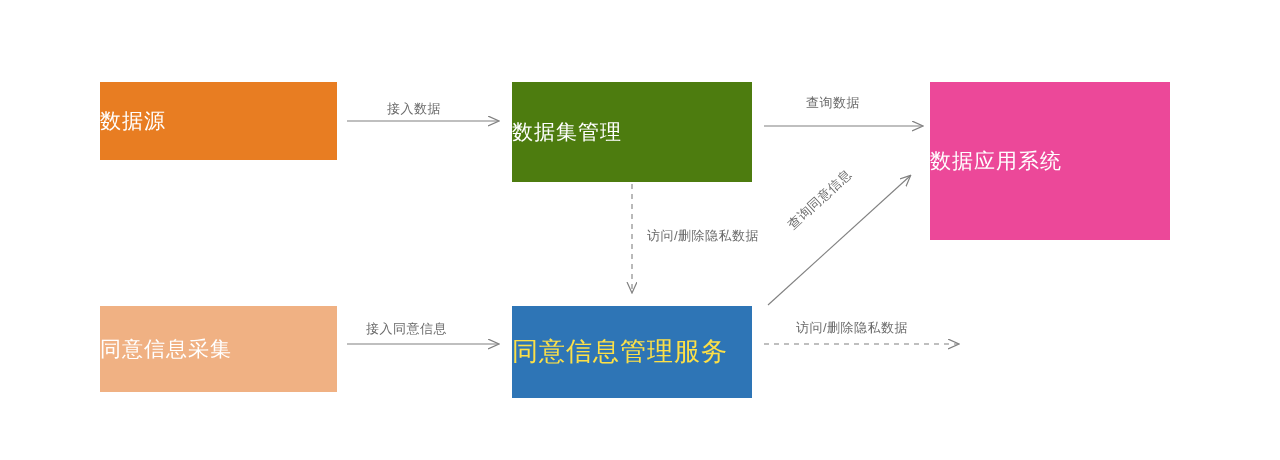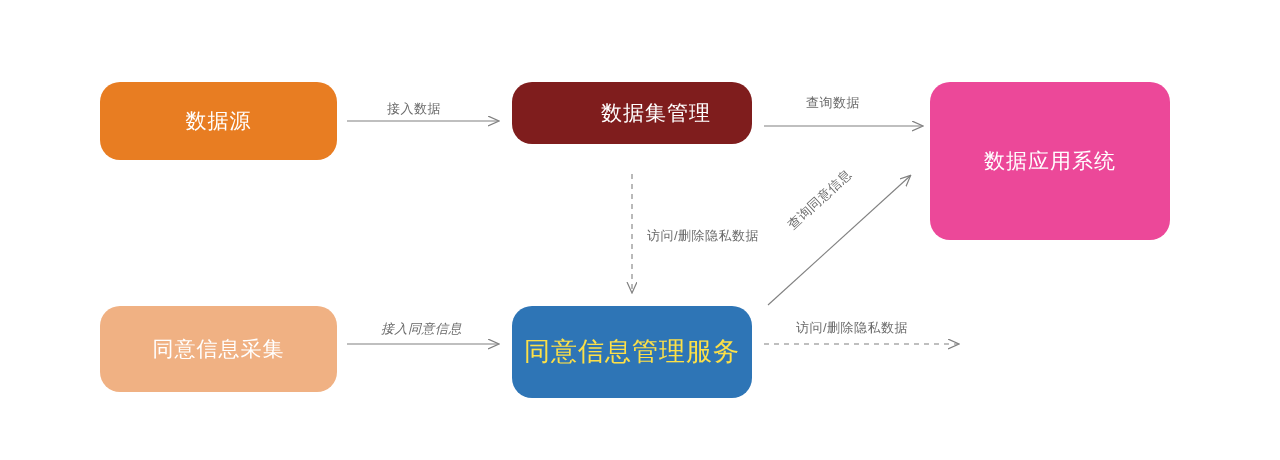--- a/index.html
+++ b/index.html
@@ -14,46 +14,43 @@
     position: relative;
     width: 1280px;
     height: 460px;
     background: #ffffff;
     overflow: hidden;
   }
   .node {
     position: absolute;
     display: flex;
     align-items: center;
-    justify-content: center;
     box-sizing: border-box;
     text-align: center;
     line-height: 1.2;
-    border-radius: 20px;
   }
   .node-label {
     display: block;
     white-space: nowrap;
   }
 
   
   .n-datasource {
     left: 100px; top: 82px; width: 237px; height: 78px;
     background: #E87D22;
     color: #ffffff;
     font-size: 21px;
     letter-spacing: 1px;
   }
   .n-dataset {
-    left: 512px; top: 82px; width: 240px; height: 62px;
-    background: #7f1d1d;
+    left: 512px; top: 82px; width: 240px; height: 100px;
+    background: #4d7c0f;
     color: #ffffff;
     font-size: 21px;
     letter-spacing: 1px;
-    padding-left: 48px;
   }
   .n-dataapp {
     left: 930px; top: 82px; width: 240px; height: 158px;
     background: #ec4899;
     color: #ffffff;
     font-size: 21px;
     letter-spacing: 1px;
   }
   .n-consentcollect {
     left: 100px; top: 306px; width: 237px; height: 86px;
@@ -80,21 +77,21 @@
   
   .edge-label {
     position: absolute;
     color: #6a6a6a;
     font-size: 13px;
     white-space: nowrap;
     letter-spacing: 0.5px;
   }
   .lbl-ingest-data  { left: 387px; top: 100px; }
   .lbl-query-data   { left: 806px; top: 94px; }
-  .lbl-ingest-consent { left: 381px; top: 320px; font-style: italic; }
+  .lbl-ingest-consent { left: 366px; top: 320px; }
   .lbl-access-delete-h { left: 796px; top: 319px; }
   .lbl-access-delete-v { left: 647px; top: 227px; }
   .lbl-query-consent {
     left: 790px; top: 218px;
     transform: rotate(-42.5deg);
     transform-origin: left center;
   }
 
   svg.edges {
     position: absolute;

